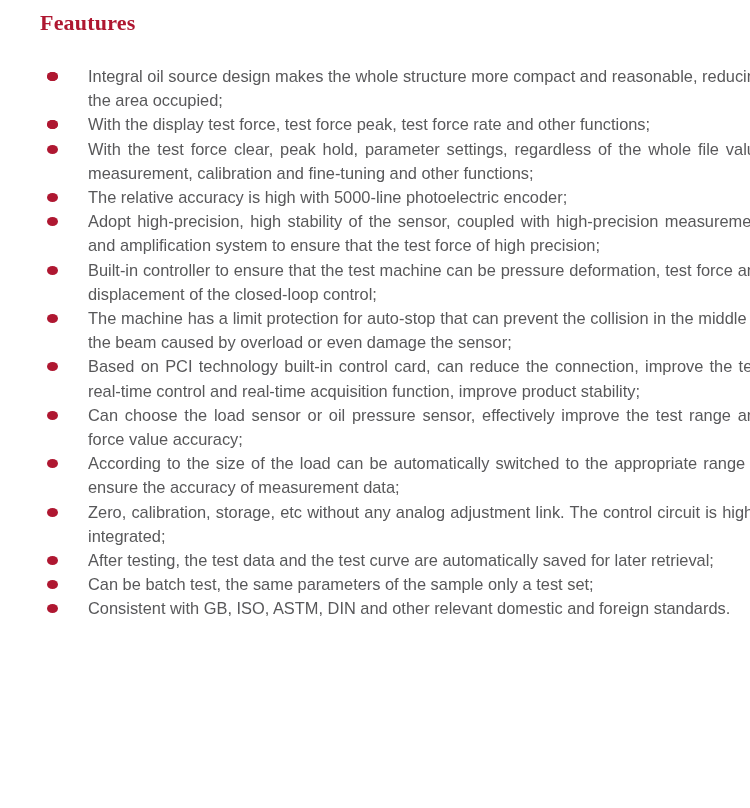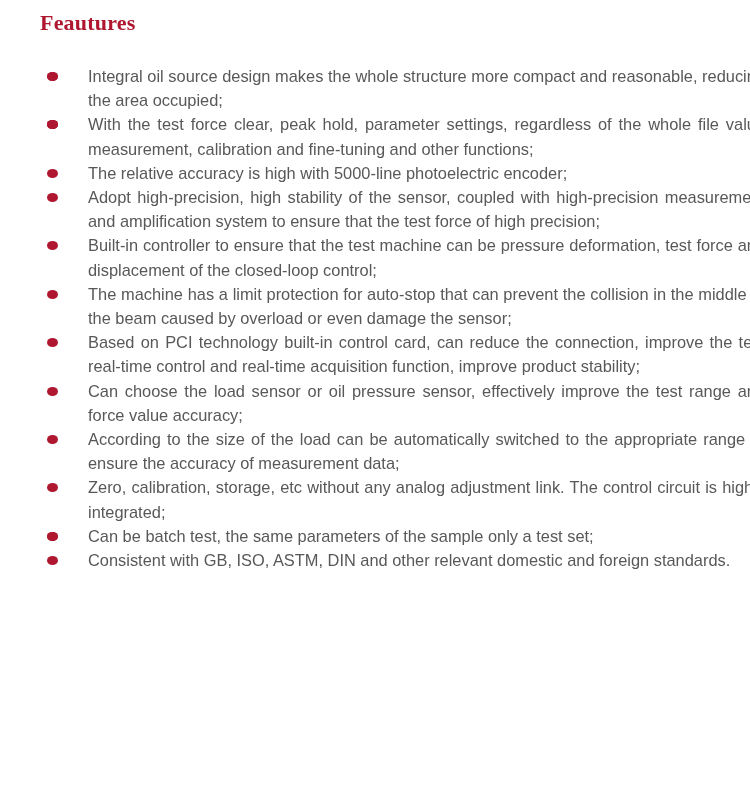--- a/index.html
+++ b/index.html
@@ -72,20 +72,21 @@
     <span class="bullet-dot"></span>
     <span>Integral oil source design makes the whole structure more compact and reasonable, reducing the area occupied;</span>
   </li>
 
   <li>
     <span class="bullet-dot"></span>
   </li>
 
   <li>
     <span class="bullet-dot"></span>
+    <span>With the display test force, test force peak, test force rate and other functions;</span>
   </li>
 
   <li>
     <span class="bullet-dot"></span>
     <span>With the test force clear, peak hold, parameter settings, regardless of the whole file value measurement, calibration and fine-tuning and other functions;</span>
   </li>
 
   <li>
     <span class="bullet-dot"></span>
     <span>The relative accuracy is high with 5000-line photoelectric encoder;</span>
@@ -121,20 +122,21 @@
     <span>According to the size of the load can be automatically switched to the appropriate range to ensure the accuracy of measurement data;</span>
   </li>
 
   <li>
     <span class="bullet-dot"></span>
     <span>Zero, calibration, storage, etc without any analog adjustment link. The control circuit is highly integrated;</span>
   </li>
 
   <li>
     <span class="bullet-dot"></span>
+    <span>After testing, the test data and the test curve are automatically saved for later retrieval;</span>
   </li>
 
   <li>
     <span class="bullet-dot"></span>
     <span>Can be batch test, the same parameters of the sample only a test set;</span>
   </li>
 
   <li>
     <span class="bullet-dot"></span>
     <span>Consistent with GB, ISO, ASTM, DIN and other relevant domestic and foreign standards.</span>

